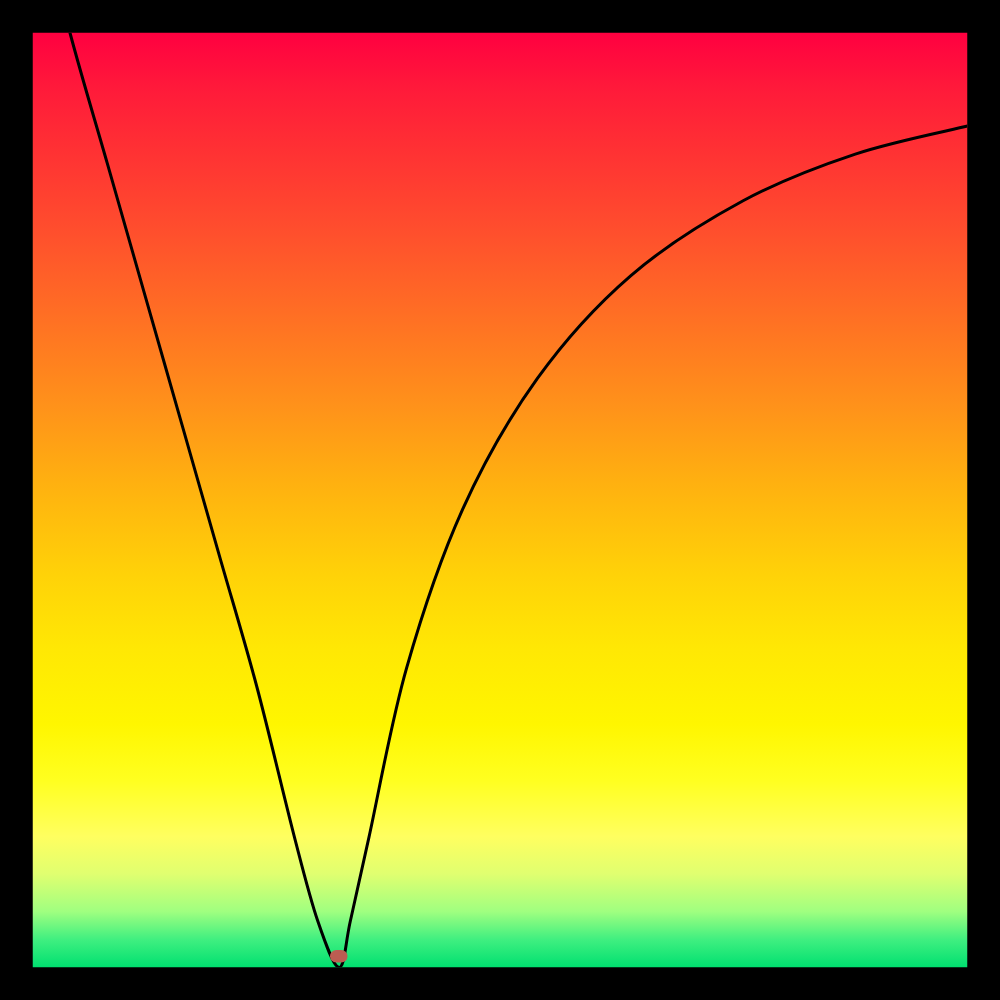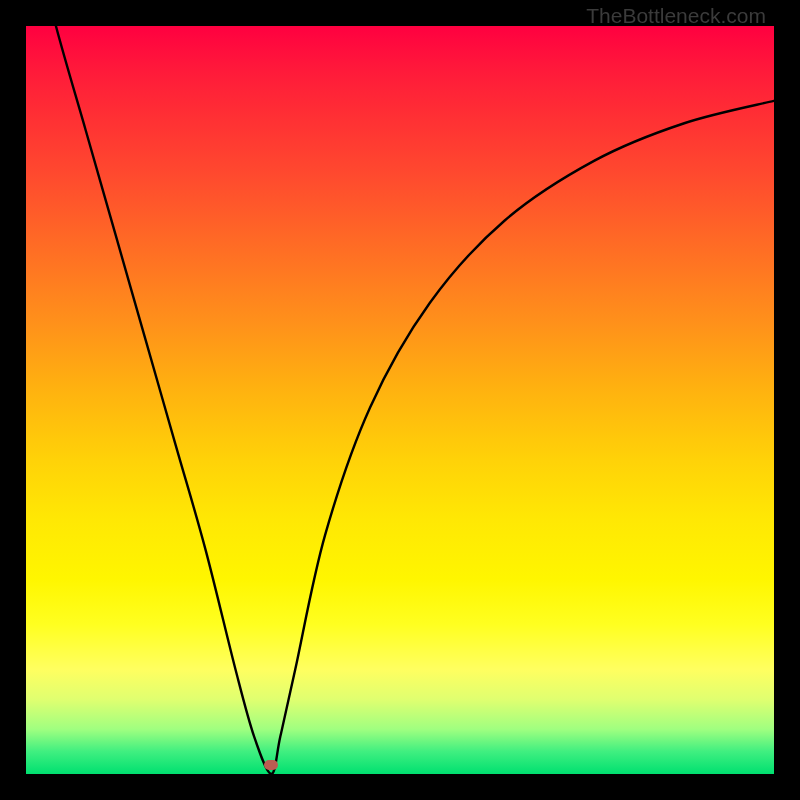--- a/index.html
+++ b/index.html
@@ -71,14 +71,13 @@
   <div class="plot-area">
     <div class="gradient-bg"></div>
 
     <svg class="curve-svg" viewBox="0 0 748 748" preserveAspectRatio="none">
       <path id="curve-path" fill="none" stroke="#000" stroke-width="2.4" stroke-linecap="round" stroke-linejoin="round" d="M 0.00 -119.68 C 4.99 -99.73, 19.95 -37.40, 29.92 0.00 C 39.89 37.40, 49.87 69.81, 59.84 104.72 C 69.81 139.63, 79.79 174.53, 89.76 209.44 C 99.73 244.35, 109.71 279.25, 119.68 314.16 C 129.65 349.07, 139.63 383.97, 149.60 418.88 C 159.57 453.79, 169.55 486.20, 179.52 523.60 C 189.49 561.00, 201.34 612.11, 209.44 643.28 C 217.54 674.45, 222.16 693.15, 228.14 710.60 C 234.12 728.05, 240.98 748.00, 245.34 748.00 C 249.71 748.00, 250.33 728.05, 254.32 710.60 C 258.31 693.15, 261.80 676.94, 269.28 643.28 C 276.76 609.62, 286.73 552.27, 299.20 508.64 C 311.67 465.01, 326.63 420.13, 344.08 381.48 C 361.53 342.83, 381.48 307.93, 403.92 276.76 C 426.36 245.59, 451.29 218.17, 478.72 194.48 C 506.15 170.79, 538.56 150.85, 568.48 134.64 C 598.40 118.43, 628.32 107.21, 658.24 97.24 C 688.16 87.27, 733.04 78.54, 748.00 74.80"></path>
     </svg>
 
     <div class="marker" id="min-marker" style="left: 245.344px; top: 739.024px;"></div>
   </div>
 
-  <div class="attribution">TheBottleneck.com</div>
 </div>
 
 </body></html>

